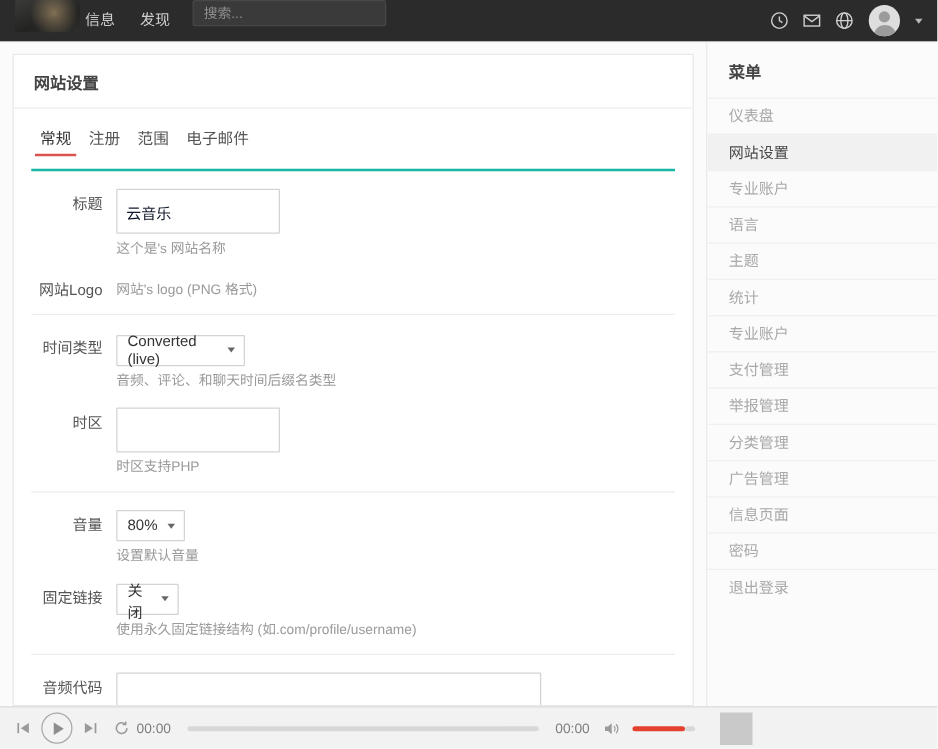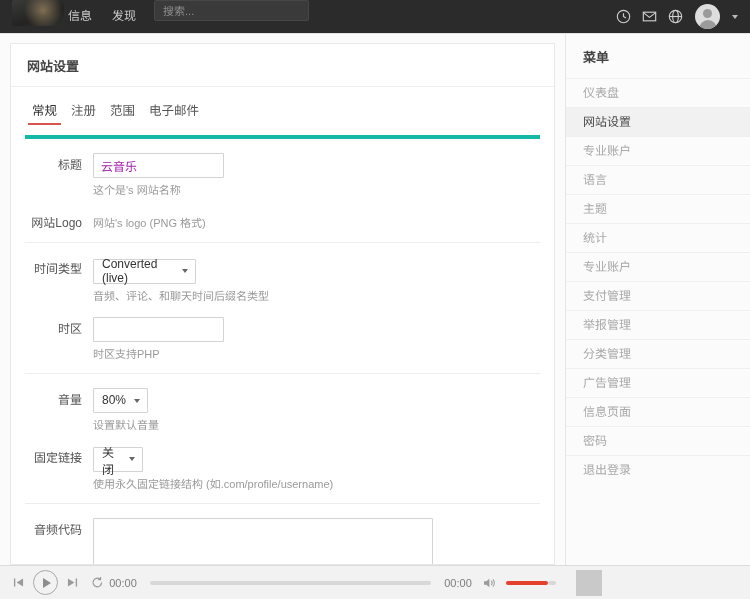--- a/index.html
+++ b/index.html
@@ -165,45 +165,45 @@
   .form-scroll {
     flex: 1 1 auto;
     overflow: hidden;
     padding: 0;
   }
   .fieldset {
     border-top: 1px solid #ededed;
     padding: 14px 0 10px 0;
     margin: 0 14px;
   }
-  .fieldset.first { border-top: 4px solid #14b8a6; margin-top: 8px; }
+  .fieldset.first { border-top: 2px solid #14b8a6; margin-top: 8px; }
   .form-row {
     display: flex;
     align-items: flex-start;
     margin-bottom: 14px;
   }
   .form-row:last-child { margin-bottom: 2px; }
   .form-label {
     width: 68px;
     flex: 0 0 68px;
     text-align: right;
     padding: 5px 11px 0 0;
     font-size: 12px;
     color: #555;
     line-height: 14px;
   }
   .form-control-wrap { flex: 1 1 auto; min-width: 0; }
   .text-input {
     width: 131px;
-    height: 25px;
+    height: 36px;
     border: 1px solid #d3d3d3;
     background: #fff;
     padding: 0 7px;
     font-size: 12px;
-    color: #a21caf;
+    color: #0f172a;
     font-family: inherit;
     outline: none;
     border-radius: 1px;
   }
   .text-input.tz { width: 131px; }
   .file-input {
     width: 167px;
     height: 24px;
     border: 1px solid #d3d3d3;
     background: #fff;

